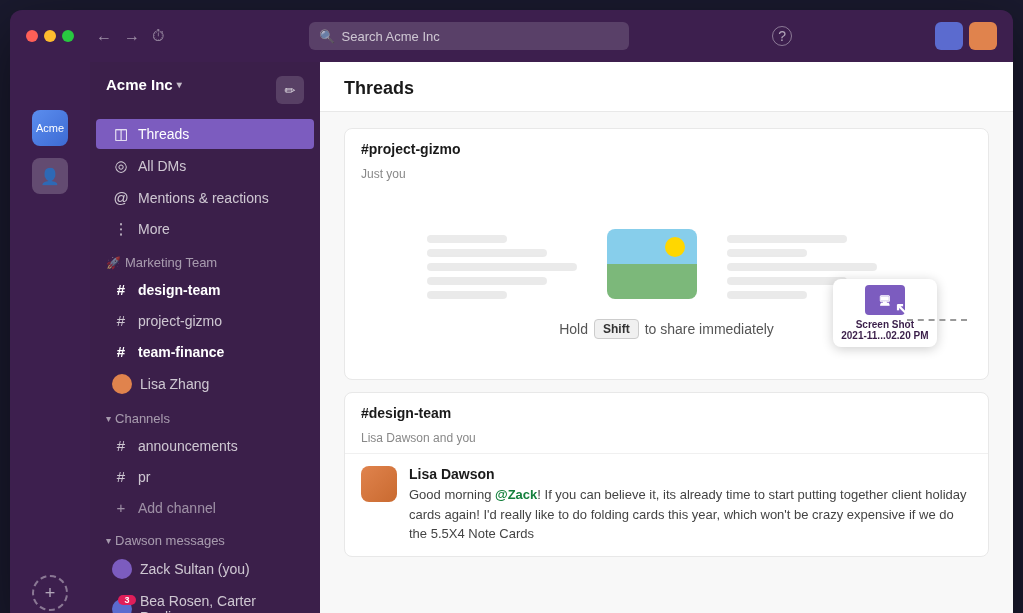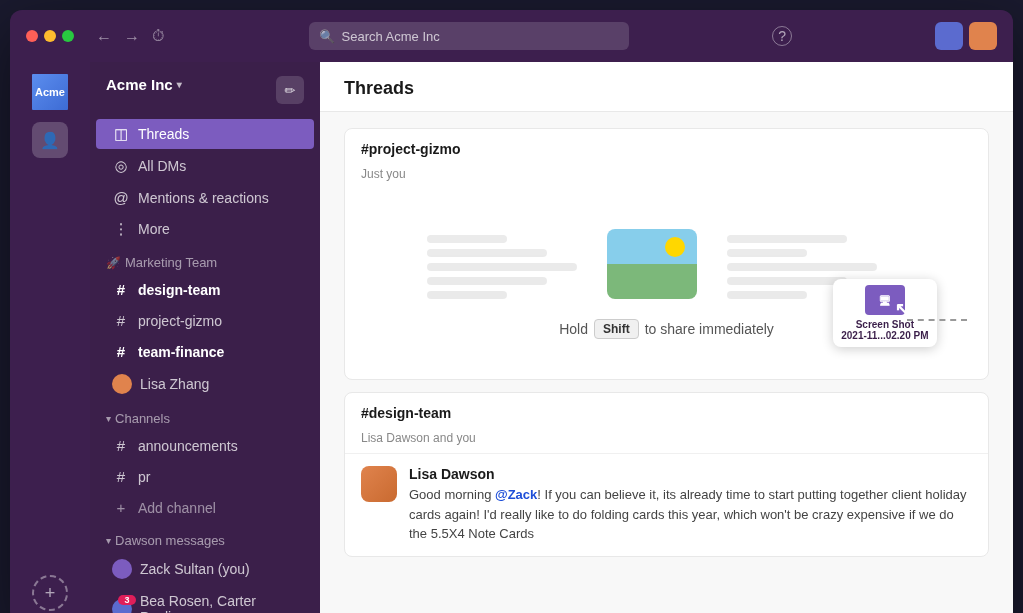--- a/index.html
+++ b/index.html
@@ -113,29 +113,30 @@
       display: flex;
       flex-direction: column;
       align-items: center;
       padding: 12px 0;
       gap: 12px;
       flex-shrink: 0;
     }
     .sidebar-logo {
       width: 36px;
       height: 36px;
-      border-radius: 1px;
+      border-radius: 8px;
       background: linear-gradient(135deg, #5b8dee, #3d6bd4);
       display: flex;
       align-items: center;
       justify-content: center;
       color: white;
       font-size: 11px;
-      font-weight: 700;
-      cursor: pointer;
+      font-weight: 400;
+      cursor: pointer;
+      margin-top: 36px;
     }
     .sidebar-icon-btn {
       width: 36px;
       height: 36px;
       border-radius: 8px;
       background: rgba(255,255,255,0.1);
       display: flex;
       align-items: center;
       justify-content: center;
       color: rgba(255,255,255,0.7);
@@ -444,21 +445,21 @@
       font-size: 14px;
       color: #1a1a1a;
     }
     .dm-text {
       font-size: 13px;
       color: #444;
       line-height: 1.5;
       margin-top: 3px;
     }
     .mention {
-      color: #1d4ed8;
+      color: #15803d;
       font-weight: 600;
     }
     
     .nav-panel::-webkit-scrollbar { width: 4px; }
     .nav-panel::-webkit-scrollbar-thumb { background: rgba(255,255,255,0.2); border-radius: 4px; }
     .content-body::-webkit-scrollbar { width: 6px; }
     .content-body::-webkit-scrollbar-thumb { background: #ccc; border-radius: 4px; }
   </style>
 </head>
 <body>

